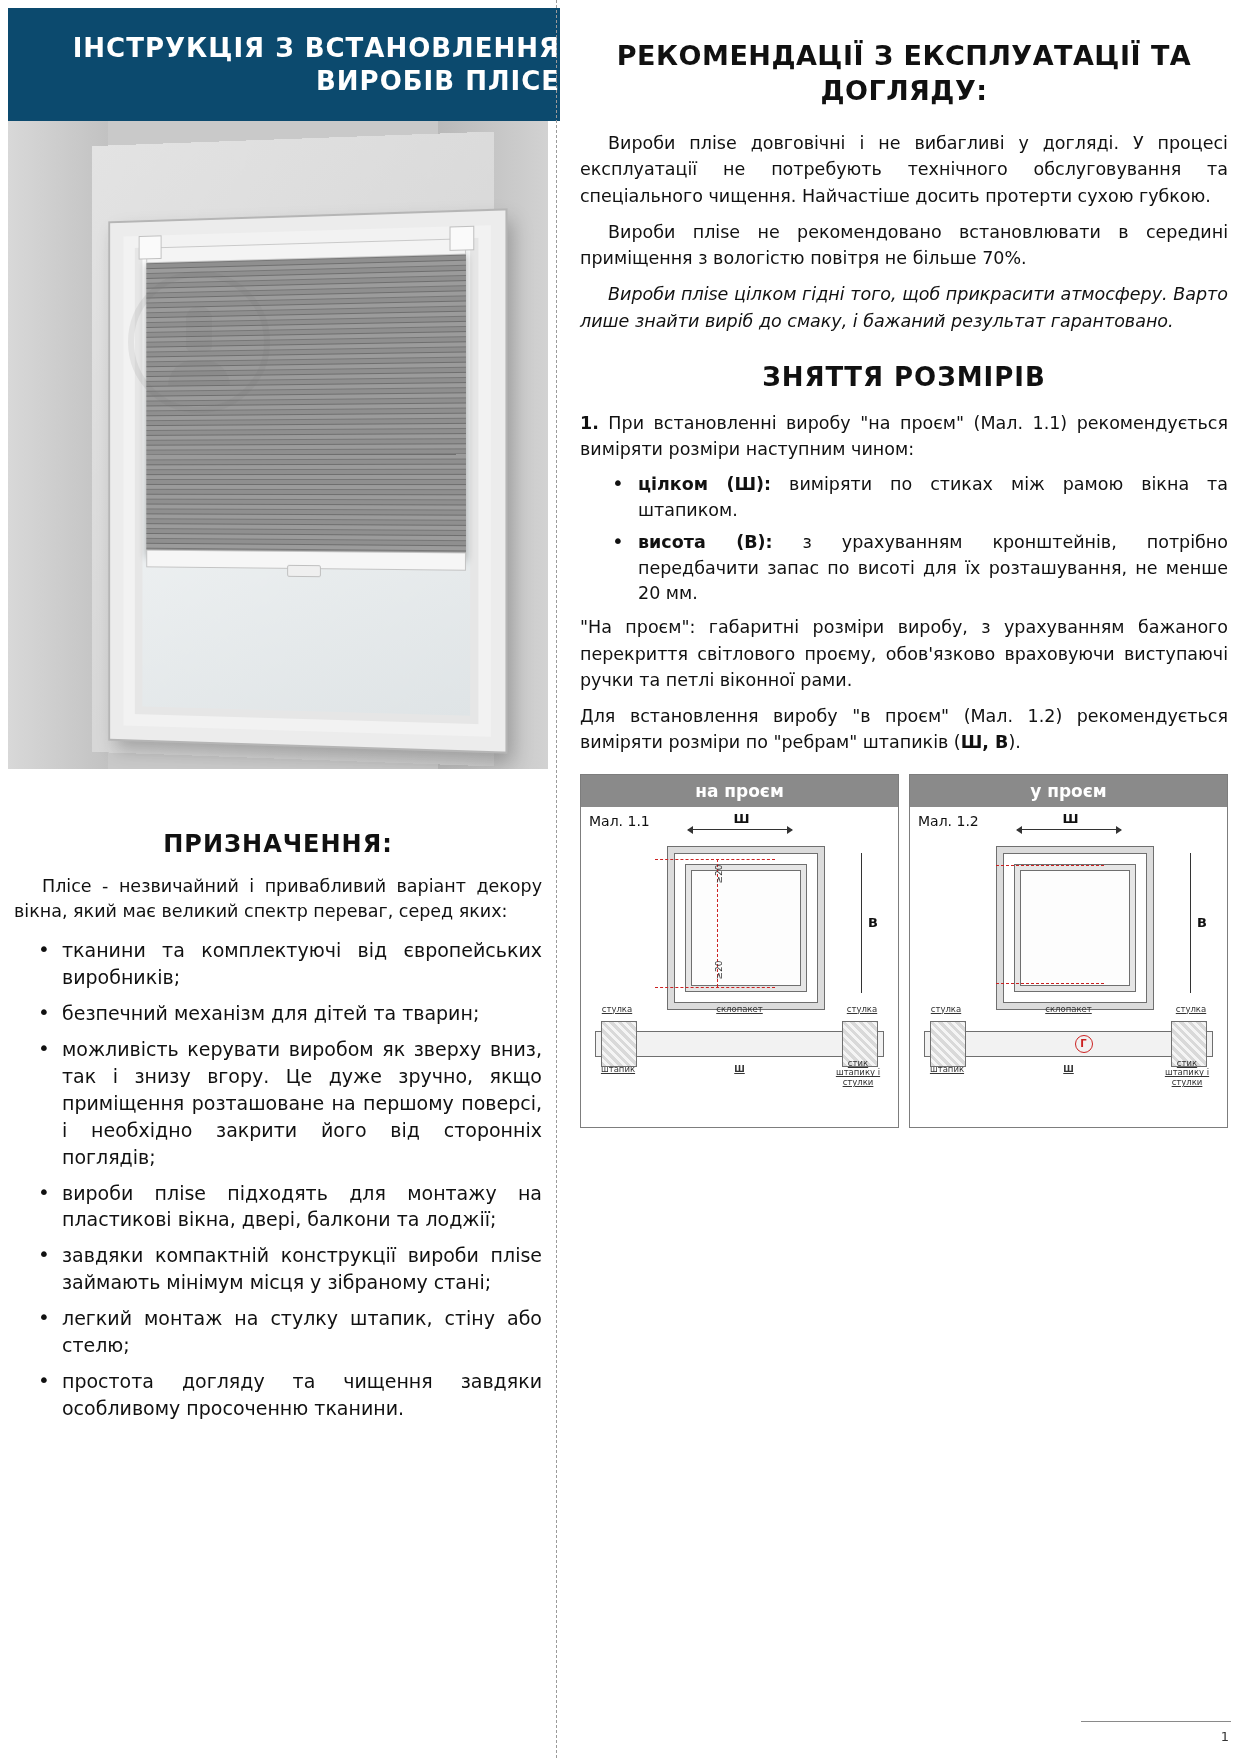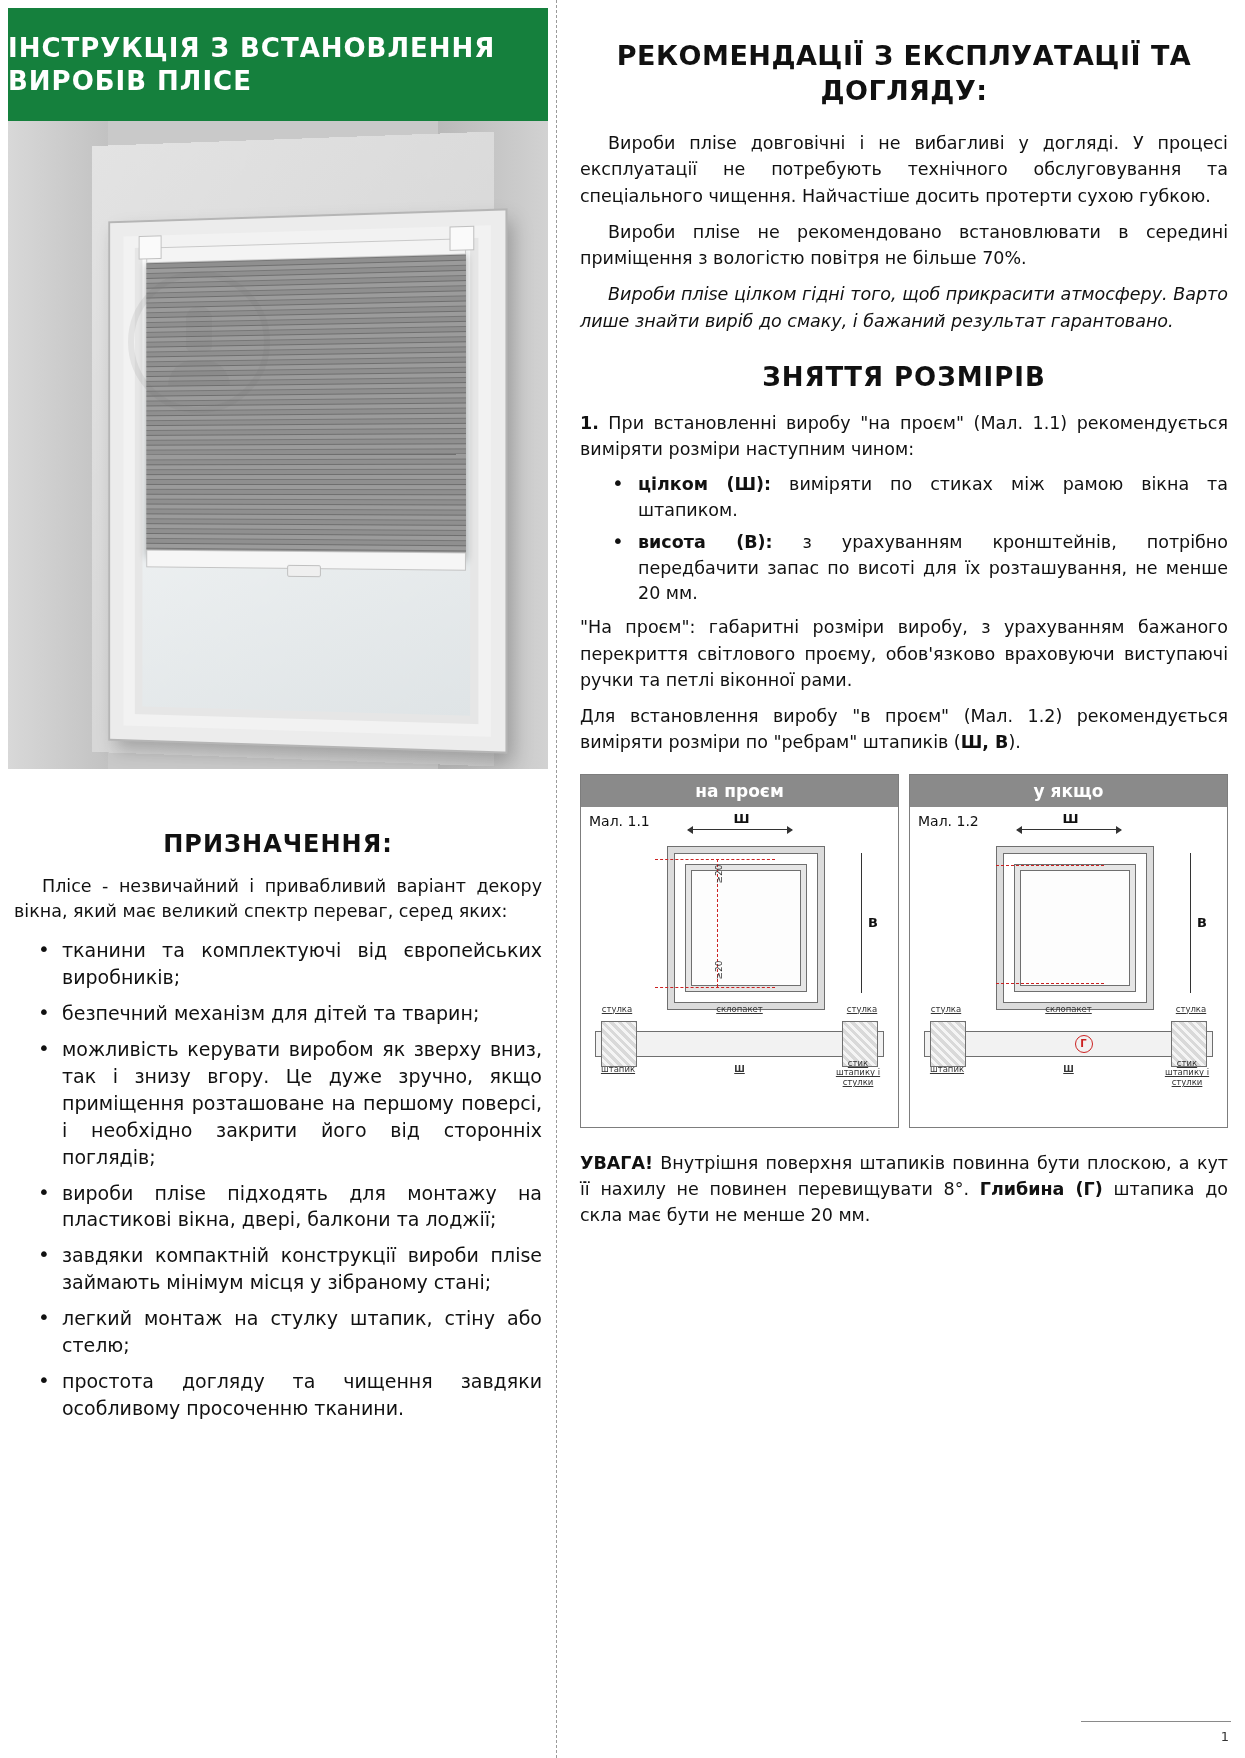--- a/index.html
+++ b/index.html
@@ -24,23 +24,24 @@
     border-left:1px dashed #9a9a9a;
     z-index:5;
   }
   
   .left-col{
     position:absolute;
     left:0;top:0;width:556px;height:1758px;
   }
   .title-band{
     position:absolute;left:8px;top:8px;width:540px;height:113px;
-    background:#15803d;
+    background:#0c4a6e;
     display:flex;align-items:center;justify-content:center;
-    text-align:left;
+    text-align:right;
+    padding-left:12px;
   }
   .title-band h1{
     margin:0;
     color:#ffffff;
     font-size:26px;
     font-weight:bold;
     letter-spacing:1px;
     line-height:1.25;
   }
   .photo{
@@ -372,21 +373,21 @@
             <div class="sect-note" style="left:50%;margin-left:-28px;top:-12px;width:56px;">склопакет</div>
             <div class="sect-note" style="right:2px;top:-12px;width:40px;">стулка</div>
             <div class="sect-note" style="left:2px;top:48px;width:42px;">штапик</div>
             <div class="sect-note" style="left:50%;margin-left:-10px;top:48px;width:20px;font-weight:bold;">Ш</div>
             <div class="sect-note" style="right:0px;top:42px;width:52px;">стик штапику і стулки</div>
           </div>
         </div>
       </div>
 
       <div class="fig">
-        <div class="fig-head">у якщо</div>
+        <div class="fig-head">у проєм</div>
         <div class="fig-body">
           <div class="fig-label">Мал. 1.2</div>
 
           <div class="dim-w"></div>
           <div class="lbl-w">Ш</div>
 
           <div class="win-draw">
             <div class="sash"></div>
           </div>
 
@@ -405,21 +406,18 @@
             <div class="sect-note" style="left:50%;margin-left:-28px;top:-12px;width:56px;">склопакет</div>
             <div class="sect-note" style="right:2px;top:-12px;width:40px;">стулка</div>
             <div class="sect-note" style="left:2px;top:48px;width:42px;">штапик</div>
             <div class="sect-note" style="left:50%;margin-left:-10px;top:48px;width:20px;font-weight:bold;">Ш</div>
             <div class="sect-note" style="right:0px;top:42px;width:52px;">стик штапику і стулки</div>
           </div>
         </div>
       </div>
     </div>
 
-    <p class="warn">
-      <b>УВАГА!</b><span> Внутрішня поверхня штапиків повинна бути плоскою, а кут її нахилу не повинен перевищувати 8°. </span><b>Глибина (Г)</b><span> штапика до скла має бути не менше 20 мм.</span>
-    </p>
 
   </div>
 
   <div class="bottom-rule"></div>
   <div class="pagenum">1</div>
 </div>
 
 </body></html>

